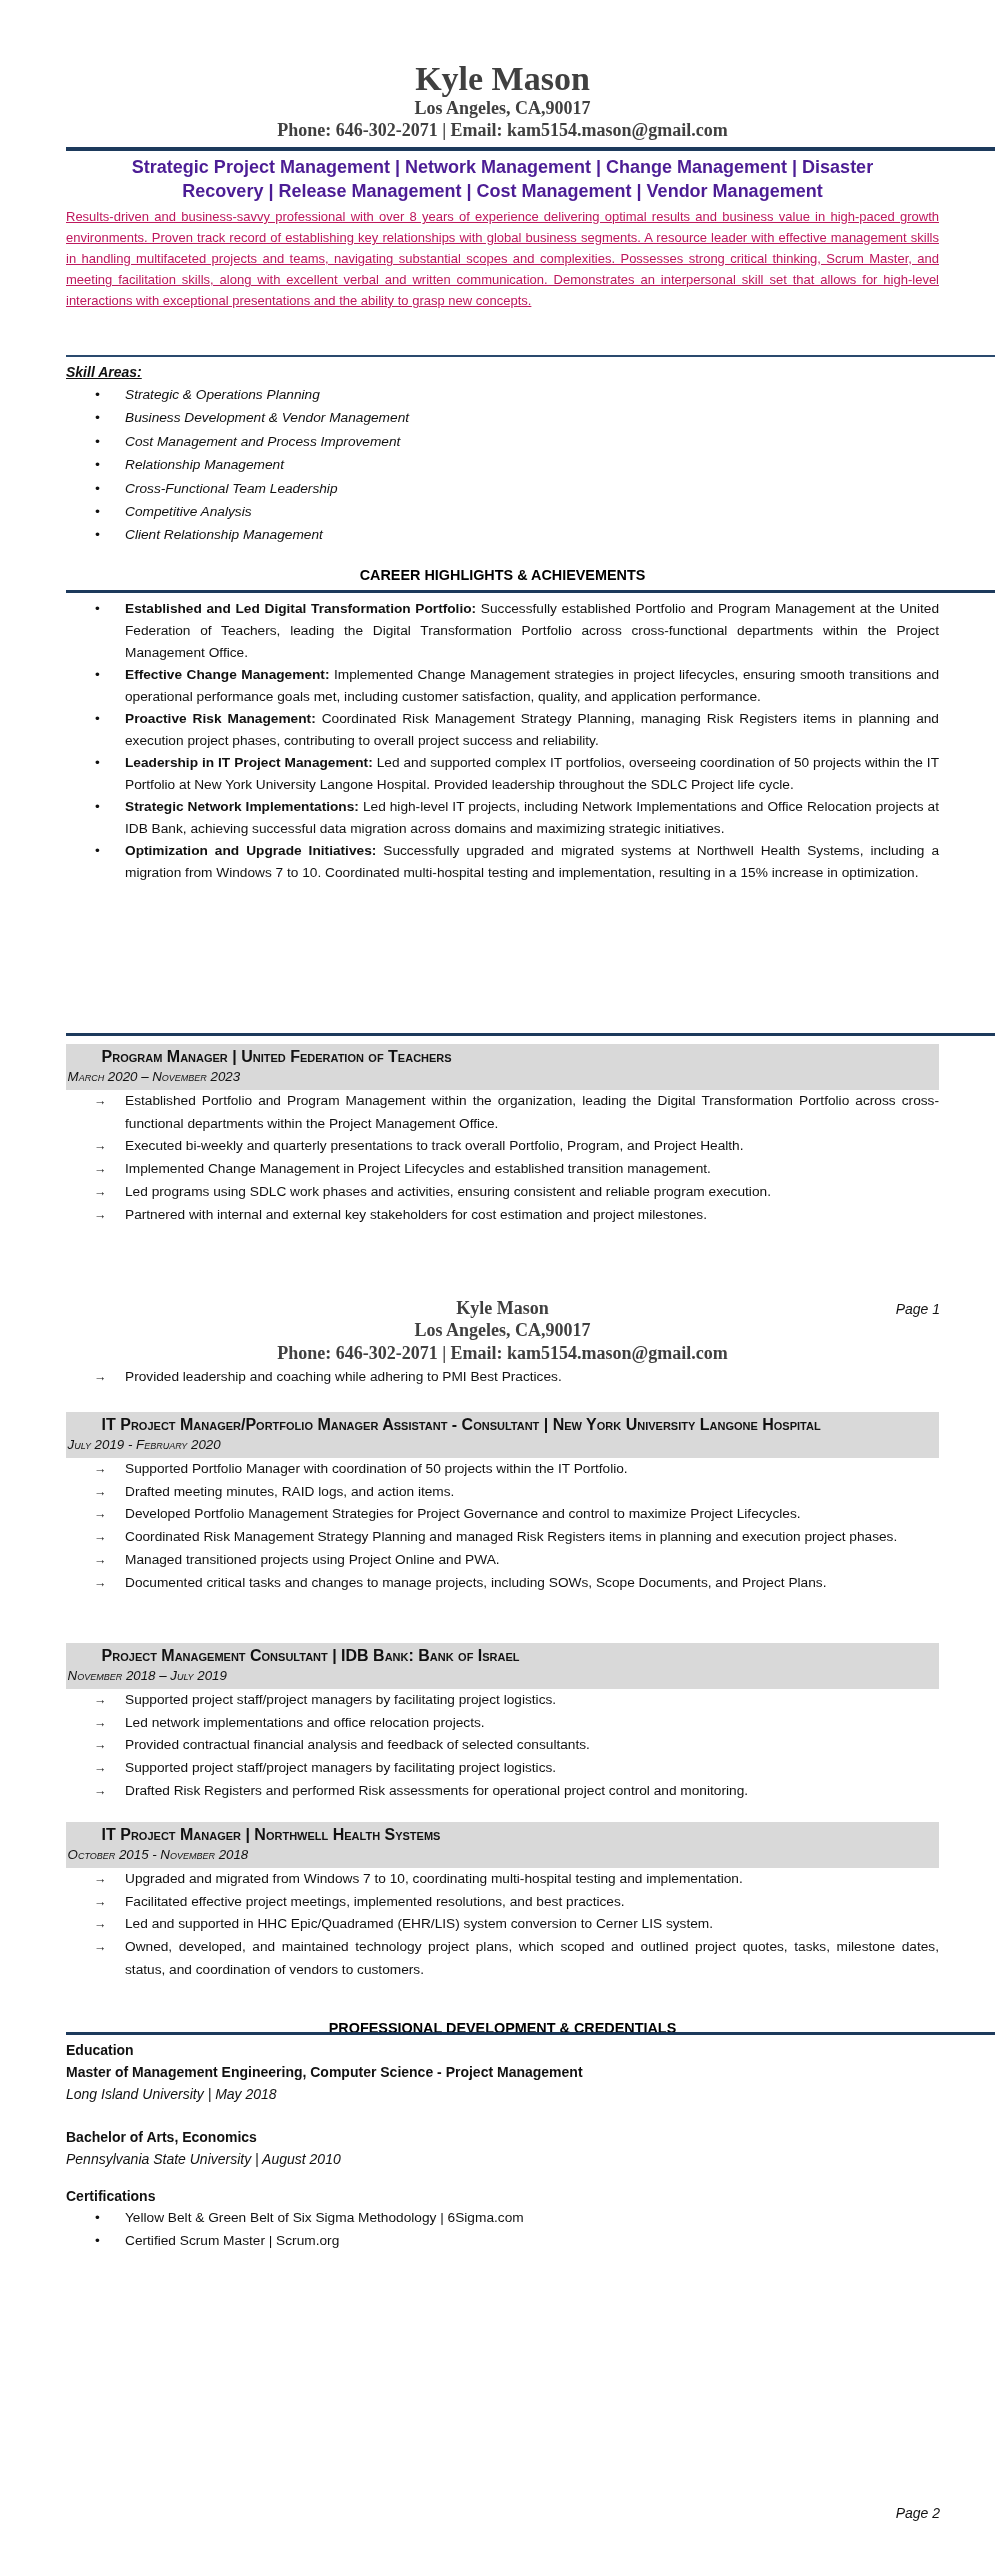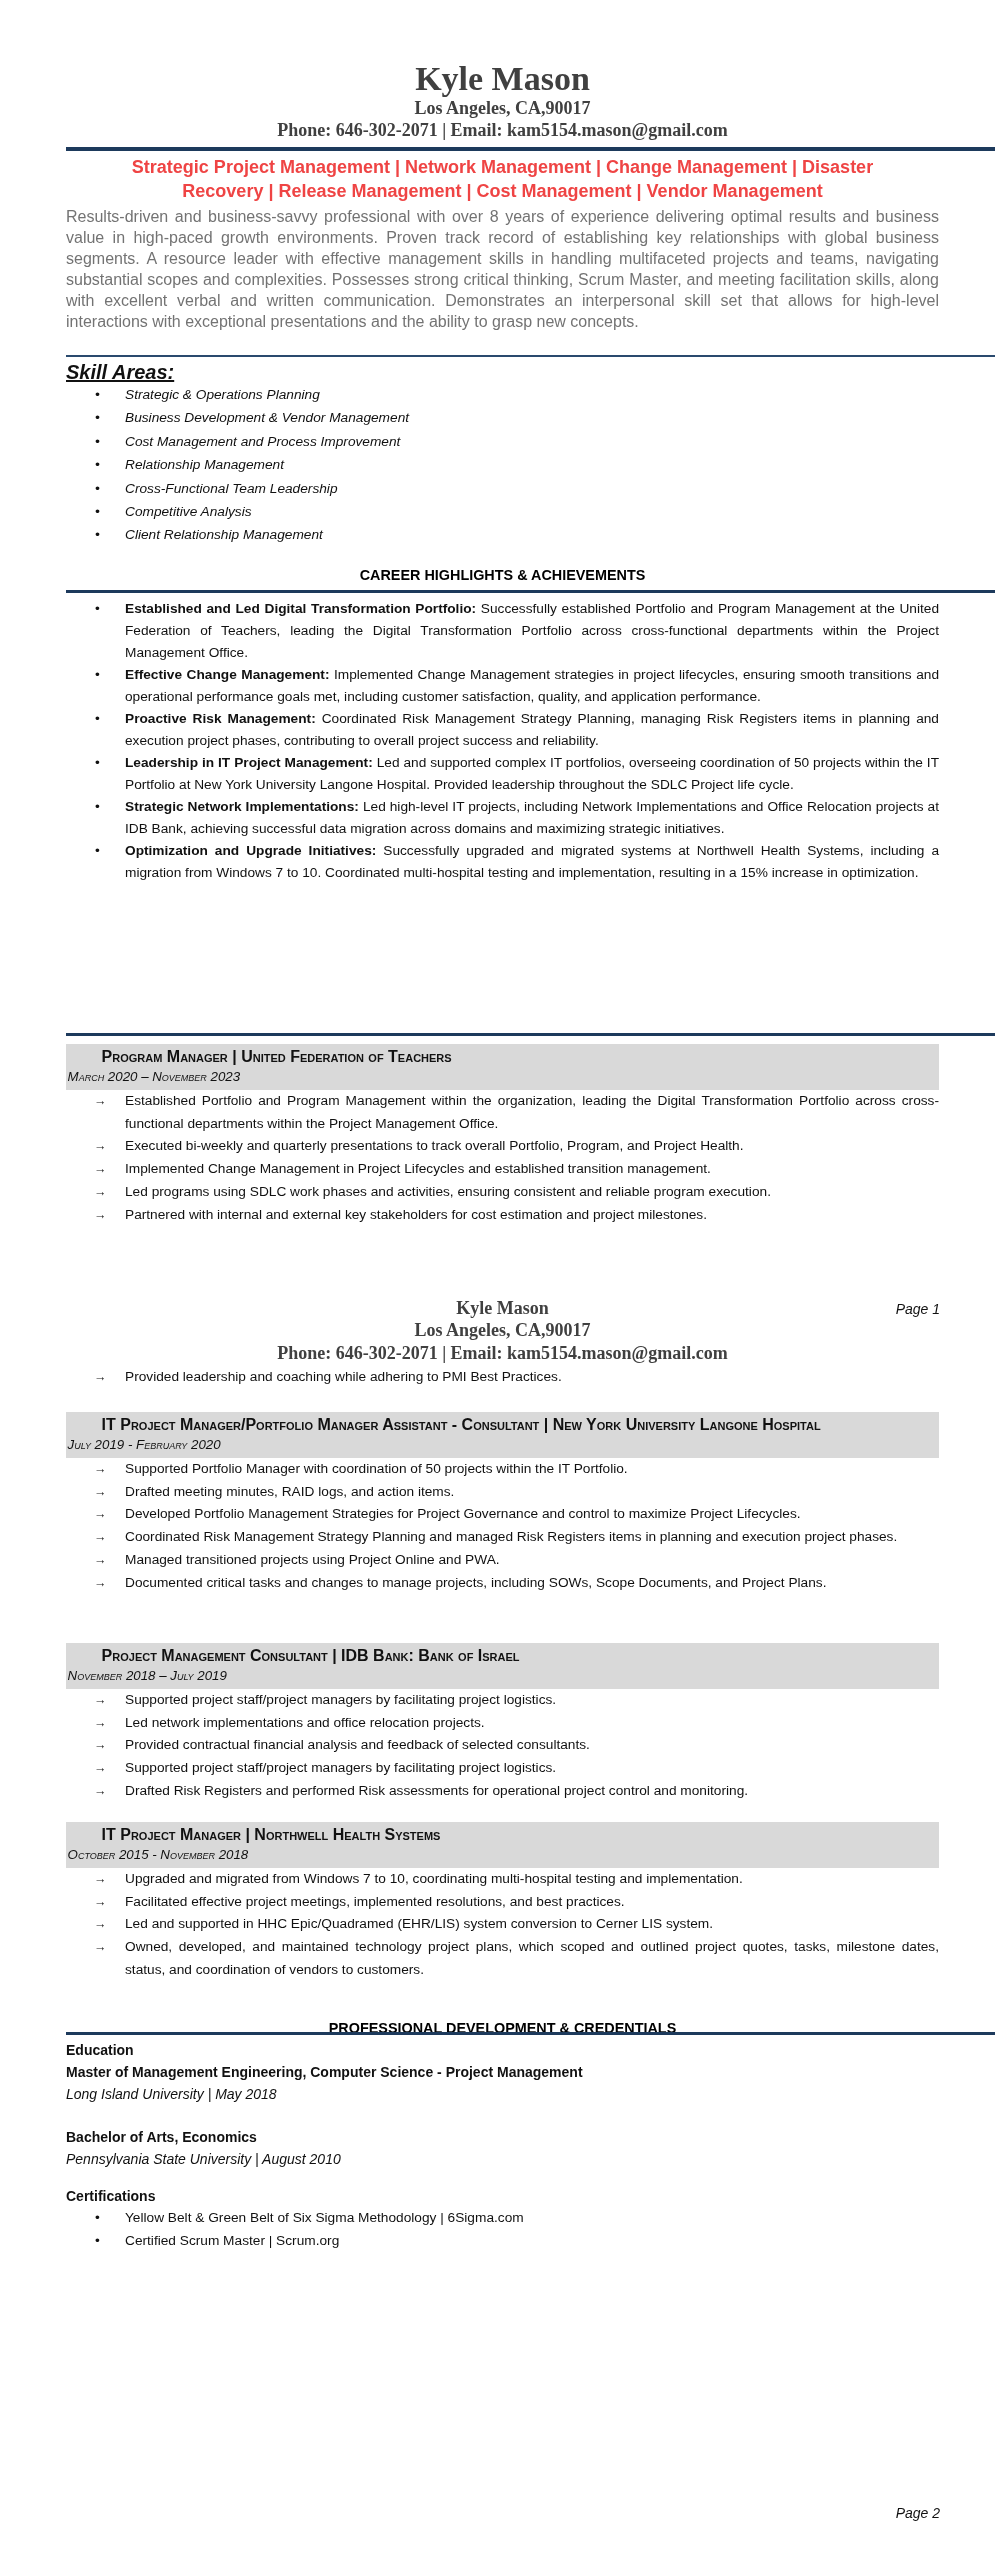--- a/index.html
+++ b/index.html
@@ -37,33 +37,34 @@
     .rule-thin {
       height: 2.3px;
       background: #2a4a6e;
       width: 100%;
     }
     .keywords {
       font-weight: bold;
       font-size: 18px;
       line-height: 24px;
       text-align: center;
-      color: #ef4444;
+      color: #4c1d95;
     }
     .summary {
-      font-size: 16px;
+      font-size: 13px;
       line-height: 21px;
       text-align: justify;
-      color: #737373;
+      color: #be185d;
+      text-decoration: underline;
     }
     .skills-title {
       font-weight: bold;
       font-style: italic;
       text-decoration: underline;
-      font-size: 20px;
+      font-size: 14px;
       line-height: 22px;
     }
     ul.dots { list-style: none; }
     ul.dots li {
       position: relative;
       padding-left: 59px;
       font-size: 13.7px;
       line-height: 23.4px;
     }
     ul.dots li .bul {

